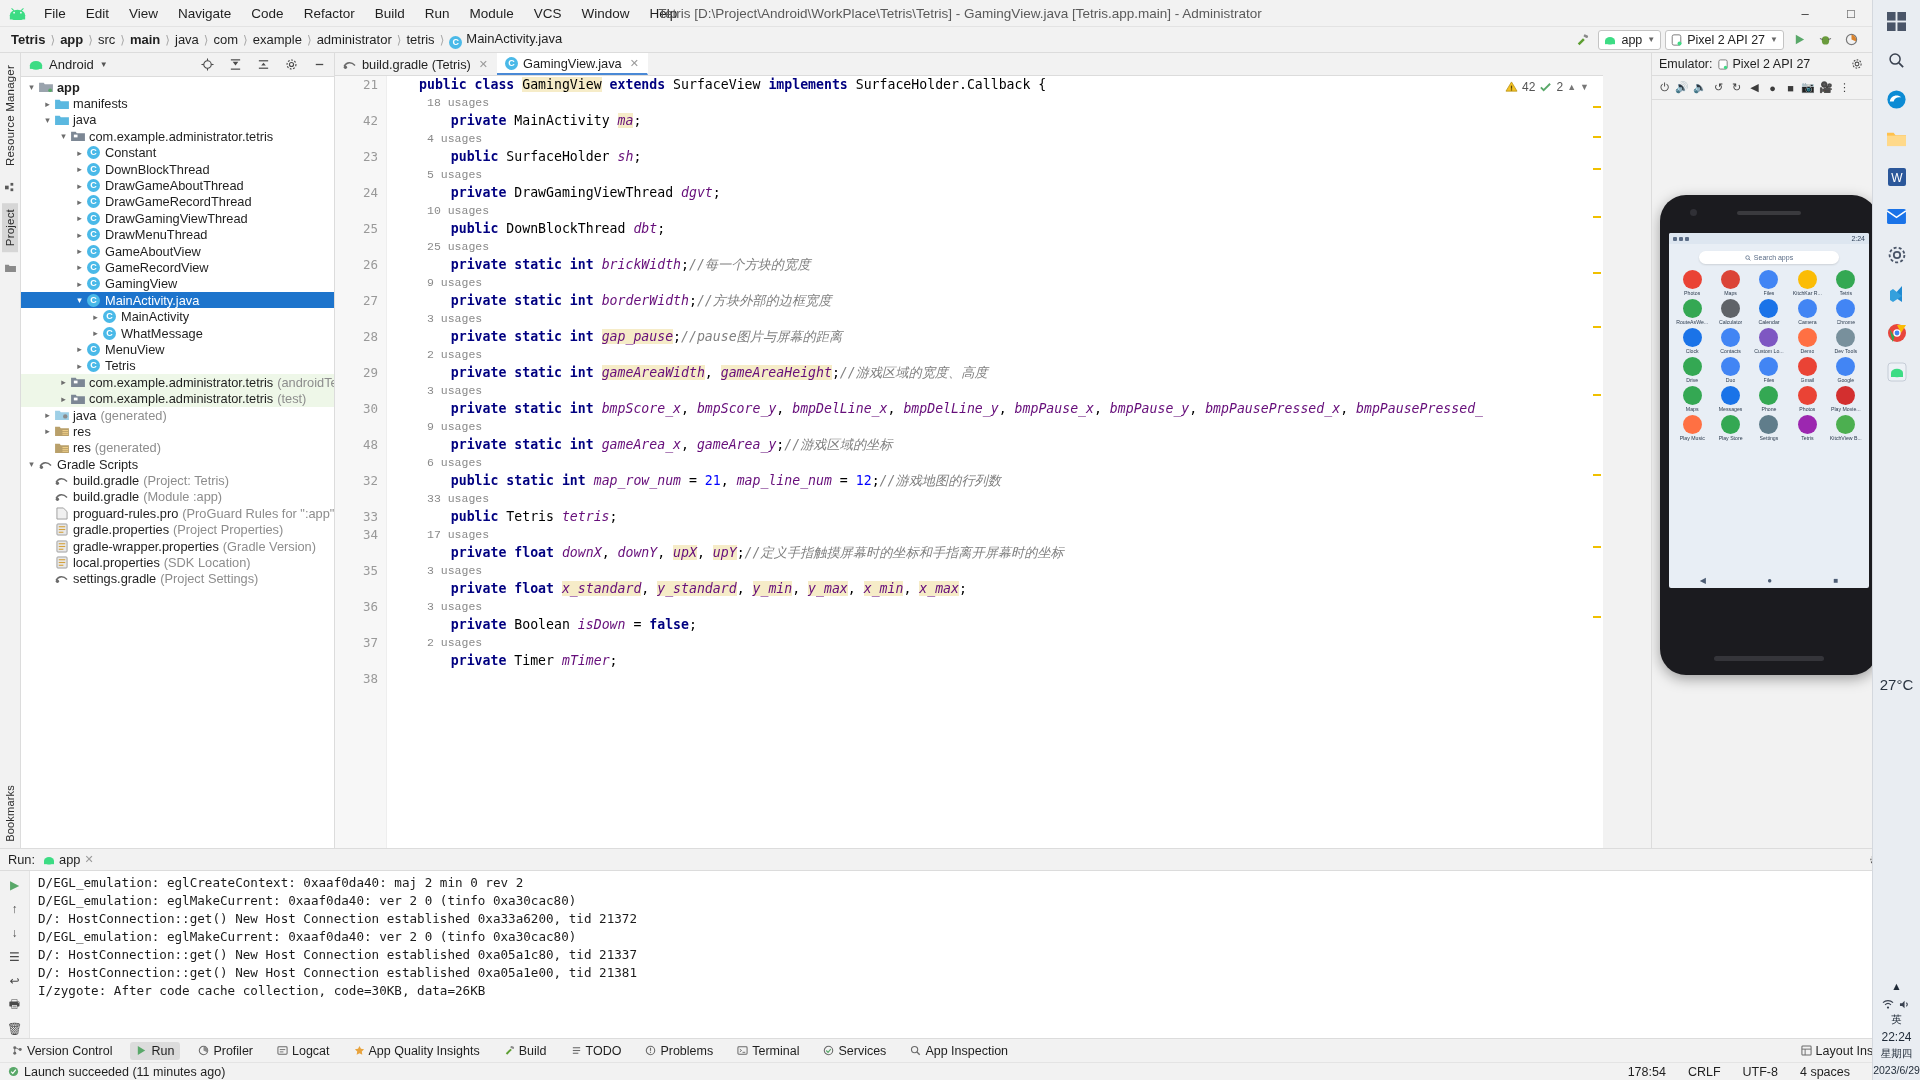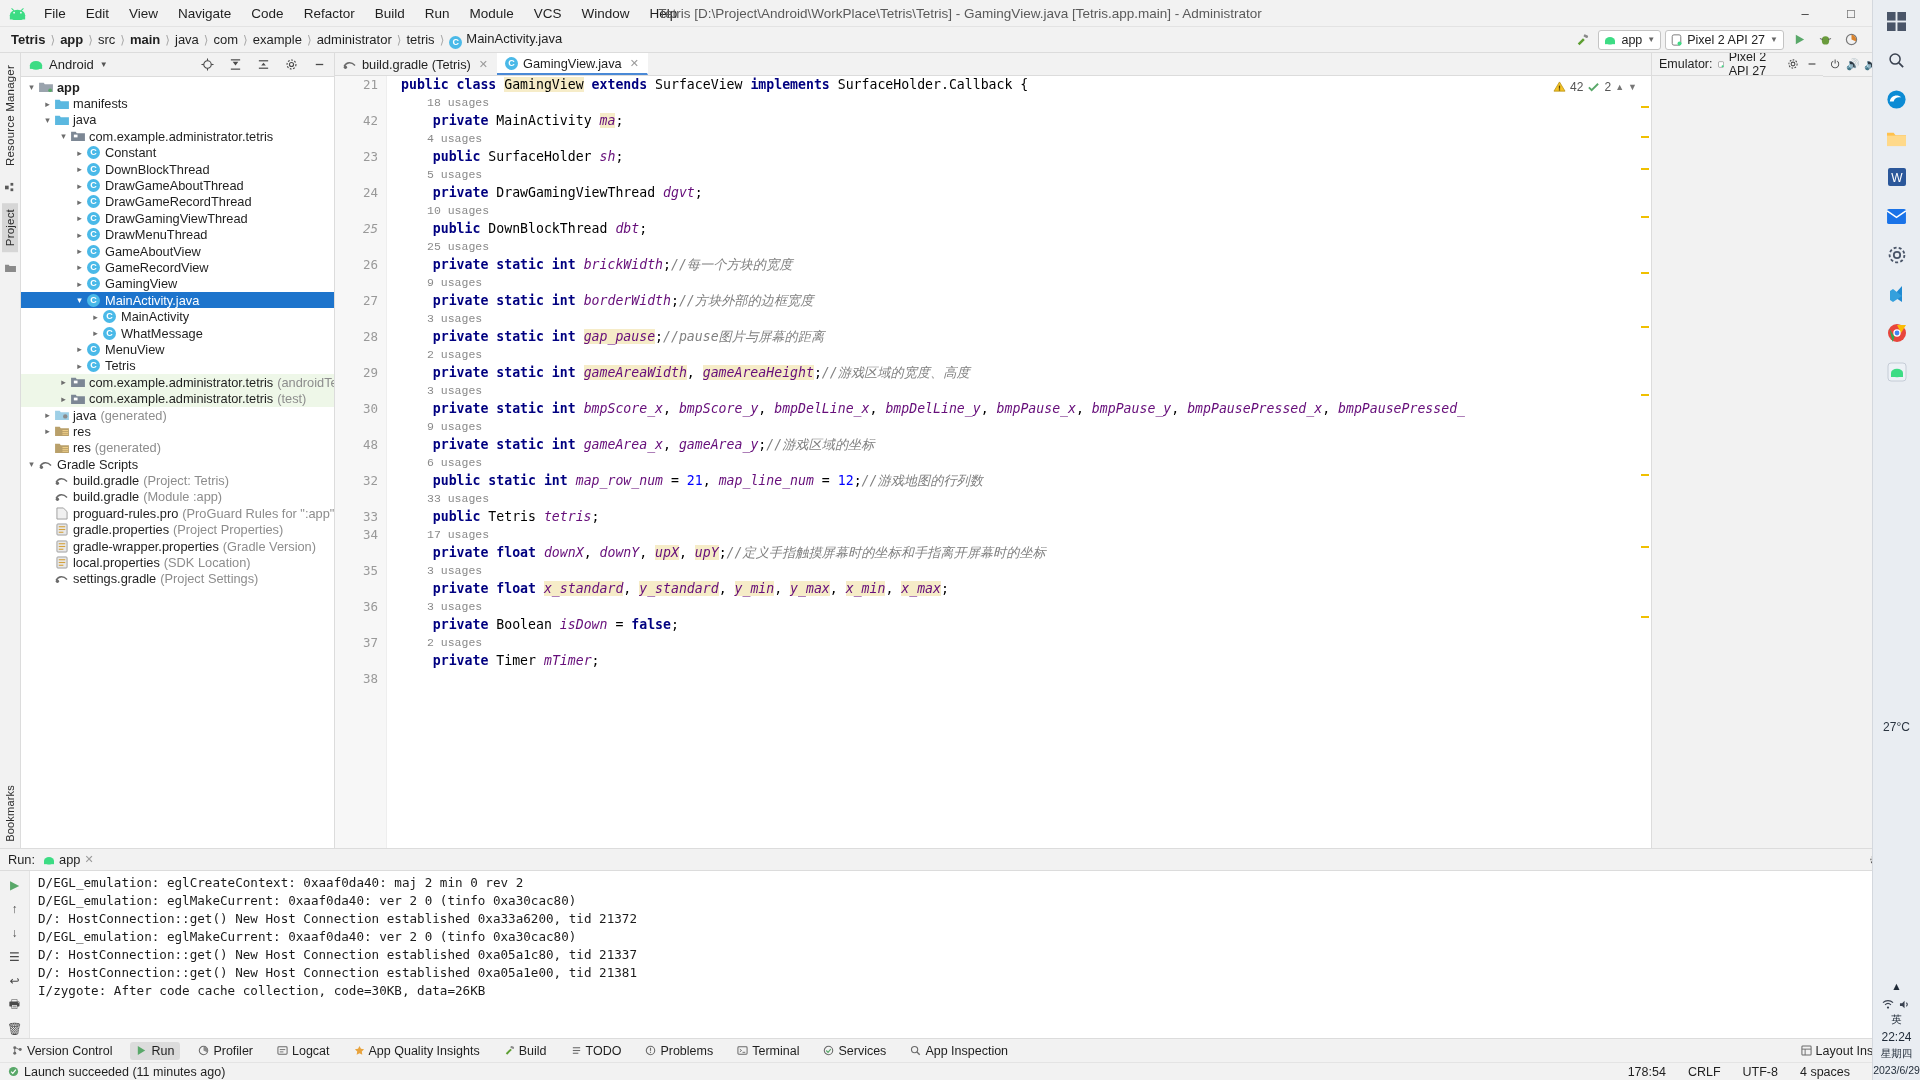--- a/index.html
+++ b/index.html
@@ -98,34 +98,34 @@
   .codewrap { flex: 1; display: flex; position: relative; overflow: hidden; }
   .gutter {
     width: 52px; background: #f7f7f7; flex: none; text-align: right;
     padding-right: 8px; color: #999; font-family: "DejaVu Sans Mono", monospace; font-size: 12.5px;
     border-right: 1px solid #eee; position: relative;
   }
   .code {
     flex: 1; overflow: hidden; padding-left: 14px; position: relative;
     font-family: "DejaVu Sans Mono", monospace; font-size: 13.2px; line-height: 18px;
   }
-  .ln { height: 18px; line-height: 18px; white-space: pre; }
+  .ln { height: 18px; line-height: 18px; white-space: pre; margin-left: 18px; }
   .usg { height: 18px; line-height: 18px; font-family: Liberation Mono, monospace; font-size: 11.5px; color: #8a8a8a; padding-left: 26px; }
   .kw { color: #000080; font-weight: bold; }
   .fld { color: #660e7a; font-style: italic; }
   .cmt { color: #808080; font-style: italic; }
   .num { color: #0000ff; }
   .hl { background: #f6ecc8; }
   .plain { color: #000; }
   .inspect { position: absolute; right: 14px; top: 4px; display: flex; align-items: center; gap: 4px; font-size: 12px; color: #555; }
   .scrollmark { position: absolute; right: 0; top: 0; bottom: 0; width: 12px; background: #fff; }
   .smark { position: absolute; right: 2px; width: 8px; height: 2px; }
 
   
-  .emupanel { width: 248px; flex: none; background: #f2f2f2; display: flex; flex-direction: row; border-left: 1px solid #dcdcdc; }
+  .emupanel { width: 248px; flex: none; background: #f2f2f2; display: flex; flex-direction: column; border-left: 1px solid #dcdcdc; margin-left: 48px; }
   .emuhead { height: 23px; display: flex; align-items: center; padding: 0 4px 0 7px; gap: 5px; font-size: 12.5px; border-bottom: 1px solid #dcdcdc; }
   .emuhead .sp { flex: 1; }
   .emutoolbar { height: 24px; display: flex; align-items: center; gap: 1px; padding: 0 4px; border-bottom: 1px solid #dcdcdc; background: #f2f2f2; }
   .emu-ico { width: 17px; height: 19px; display: flex; align-items: center; justify-content: center; border-radius: 2px; font-size: 11px; color: #3c3c3c; }
   .emustage { flex: 1; background: #f2f2f2; position: relative; overflow: hidden; }
 
   
   .phone {
     position: absolute; left: 8px; top: 95px; width: 218px; height: 480px;
     background: #1b1b1f; border-radius: 26px; box-shadow: 0 4px 14px rgba(0,0,0,.35);
@@ -672,21 +672,21 @@
       <div class="codewrap">
         <div class="gutter" id="gutter">
             <div style="height: 18px; line-height: 18px;">21</div>
             <div style="height: 18px; line-height: 18px;"></div>
             <div style="height: 18px; line-height: 18px;">42</div>
             <div style="height: 18px; line-height: 18px;"></div>
             <div style="height: 18px; line-height: 18px;">23</div>
             <div style="height: 18px; line-height: 18px;"></div>
             <div style="height: 18px; line-height: 18px;">24</div>
             <div style="height: 18px; line-height: 18px;"></div>
-            <div style="height: 18px; line-height: 18px; font-style: italic;">25</div>
+            <div style="height: 18px; line-height: 18px;">25</div>
             <div style="height: 18px; line-height: 18px;"></div>
             <div style="height: 18px; line-height: 18px;">26</div>
             <div style="height: 18px; line-height: 18px;"></div>
             <div style="height: 18px; line-height: 18px;">27</div>
             <div style="height: 18px; line-height: 18px;"></div>
             <div style="height: 18px; line-height: 18px;">28</div>
             <div style="height: 18px; line-height: 18px;"></div>
             <div style="height: 18px; line-height: 18px;">29</div>
             <div style="height: 18px; line-height: 18px;"></div>
             <div style="height: 18px; line-height: 18px;">30</div>
@@ -1219,15 +1219,15 @@
         <svg width="12" height="11" viewBox="0 0 13 12">
             <path d="M1 4.5h2.4L6 2v8L3.4 7.5H1z" fill="#3a4250"></path>
             <path d="M8 4c1.2 1.2 1.2 2.8 0 4" fill="none" stroke="#3a4250" stroke-width="1.1"></path>
           </svg>
       </div>
       <div>英</div>
       <div class="lg">22:24</div>
       <div>星期四</div>
       <div>2023/6/29</div>
     </div>
-    <div style="position:absolute;top:720px;width:36px;text-align:center;font-size:12px;color:#2a3440">27°C</div>
+    <div style="position:absolute;top:676px;width:36px;text-align:center;font-size:15px;color:#2a3440">27°C</div>
   </div>
 </div>
 
 </body></html>

